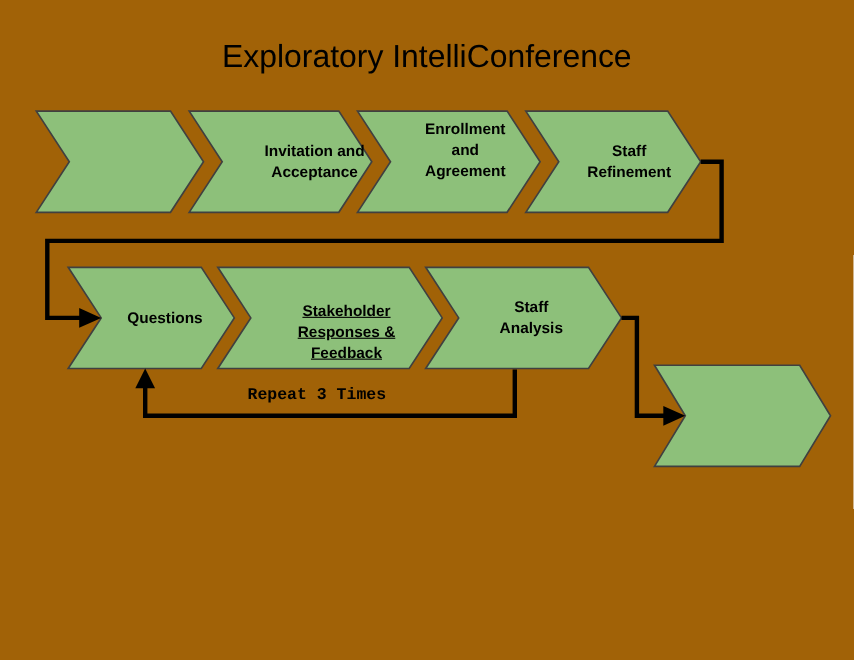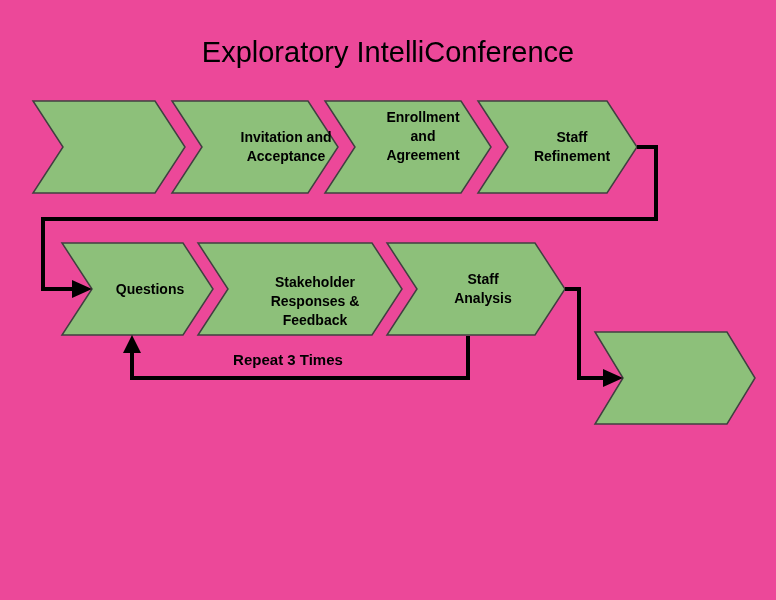--- a/index.html
+++ b/index.html
@@ -5,21 +5,21 @@
   html, body {
     margin: 0;
     padding: 0;
     background: #ffffff;
     font-family: "Liberation Sans", sans-serif;
   }
   .canvas {
     position: relative;
     width: 776px;
     height: 600px;
-    background: #ec4899;
+    background: #a16207;
     overflow: hidden;
   }
   .diagram-title {
     position: absolute;
     top: 36px;
     left: 0;
     width: 776px;
     text-align: center;
     font-size: 29px;
     font-weight: 400;
@@ -81,17 +81,17 @@
     <polygon class="arrowhead" points="132,335 123,353 141,353" fill="#000000"></polygon>
 
     <path class="conn" d="M 565,289 L 579,289 L 579,378 L 605,378" fill="none" stroke-width="4" stroke-linejoin="miter" stroke="#000000"></path>
     <polygon class="arrowhead" points="623,378 603,369 603,387" fill="#000000"></polygon>
   </svg>
 
   <div class="node-label" style="left: 206px; top: 101px; width: 160px; height: 92px; color: rgb(0, 0, 0);">Invitation and<br>Acceptance</div>
   <div class="node-label" style="left: 343px; top: 101px; width: 160px; height: 70px; color: rgb(0, 0, 0);">Enrollment<br>and<br>Agreement</div>
   <div class="node-label" style="left: 492px; top: 101px; width: 160px; height: 92px; color: rgb(0, 0, 0);">Staff<br>Refinement</div>
   <div class="node-label" style="left: 70px; top: 243px; width: 160px; height: 92px; color: rgb(0, 0, 0);">Questions</div>
-  <div class="node-label" style="left: 235px; top: 243px; width: 160px; height: 116px; color: rgb(0, 0, 0);">Stakeholder<br>Responses &amp;<br>Feedback</div>
+  <div class="node-label" style="left: 235px; top: 243px; width: 160px; height: 116px; color: rgb(0, 0, 0); text-decoration: underline;">Stakeholder<br>Responses &amp;<br>Feedback</div>
   <div class="node-label" style="left: 403px; top: 243px; width: 160px; height: 92px; color: rgb(0, 0, 0);">Staff<br>Analysis</div>
 
-  <div class="repeat-annotation" style="color: rgb(0, 0, 0);">Repeat 3 Times</div>
+  <div class="repeat-annotation" style="color: rgb(0, 0, 0); font-family: Liberation Mono, monospace;">Repeat 3 Times</div>
 </div>
 
 </body></html>

